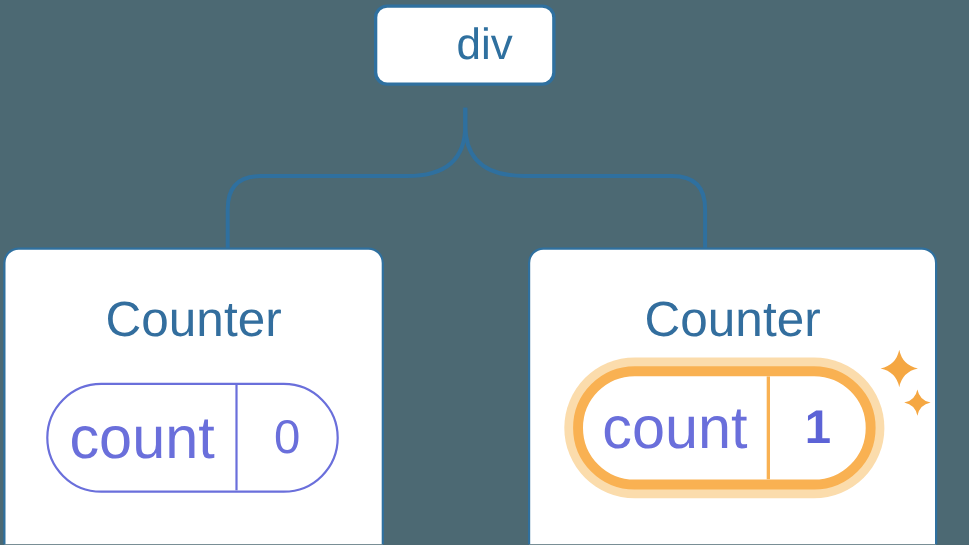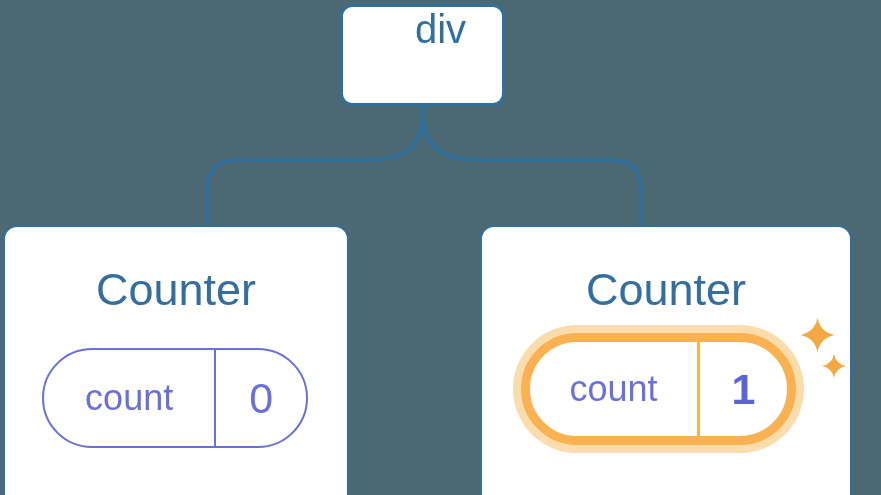--- a/index.html
+++ b/index.html
@@ -10,24 +10,24 @@
   html,body{margin:0;padding:0;}
   body{font-family:"Liberation Sans", sans-serif; background:var(--background);}
   .canvas{
     position:relative; width:881px; height:495px; overflow:hidden;
     background:var(--background);
   }
   .connector{position:absolute; left:0; top:0; width:881px; height:495px;}
   .connector path{fill:none; stroke:var(--stroke-blue); stroke-width:3.6px;}
 
   .root-node{
-    position:absolute; left:340px; top:4px; width:165px; height:102px;
+    position:absolute; left:340px; top:4px; width:165px; height:74px;
     background:var(--node-bg); border:3px solid var(--stroke-blue);
     border-radius:12px; box-sizing:border-box;
-    display:flex; align-items:flex-start; justify-content:center;padding-left:36px;
+    display:flex; align-items:center; justify-content:center;padding-left:36px;
   }
   .root-label{font-size:40px; font-weight:500; color:var(--stroke-blue);}
 
   .card{
     position:absolute; top:225px; height:323px; background:var(--node-bg);
     border:2.5px solid var(--stroke-blue); border-radius:14px; box-sizing:border-box;
   }
   .card-left{left:3px; width:346px;}
   .card-right{left:480px; width:372px;}
   .card-title{
@@ -47,21 +47,21 @@
     left:39px; top:106px; width:257px; height:94px;
     border:9px solid var(--highlight-orange);
     box-shadow:0 0 0 8px var(--highlight-glow);
   }
   .pill-section{display:flex; align-items:center; justify-content:center;}
   .pill-label-section{flex:0 0 65%;}
   .pill-value-section{flex:1 1 auto;}
   .pill-divider{flex:0 0 auto; align-self:stretch;}
   .pill-plain .pill-divider{width:2px; background:var(--purple);}
   .pill-highlight .pill-divider{width:3px; background:var(--highlight-orange);}
-  .pill-label{font-size:36px; color:var(--purple); line-height:1;}
+  .pill-label{font-size:54px; color:var(--purple); line-height:1;}
   .pill-value{font-size:43px; color:var(--purple); line-height:1;}
   .pill-highlight .pill-value{font-weight:700; color:var(--value-purple);}
 
   .sparkles{position:absolute; left:796px; top:314px; width:56px; height:70px;}
   .sparkles path{fill:var(--sparkle-orange);}
 </style>
 </head>
 <body>
 
 <div class="canvas">

